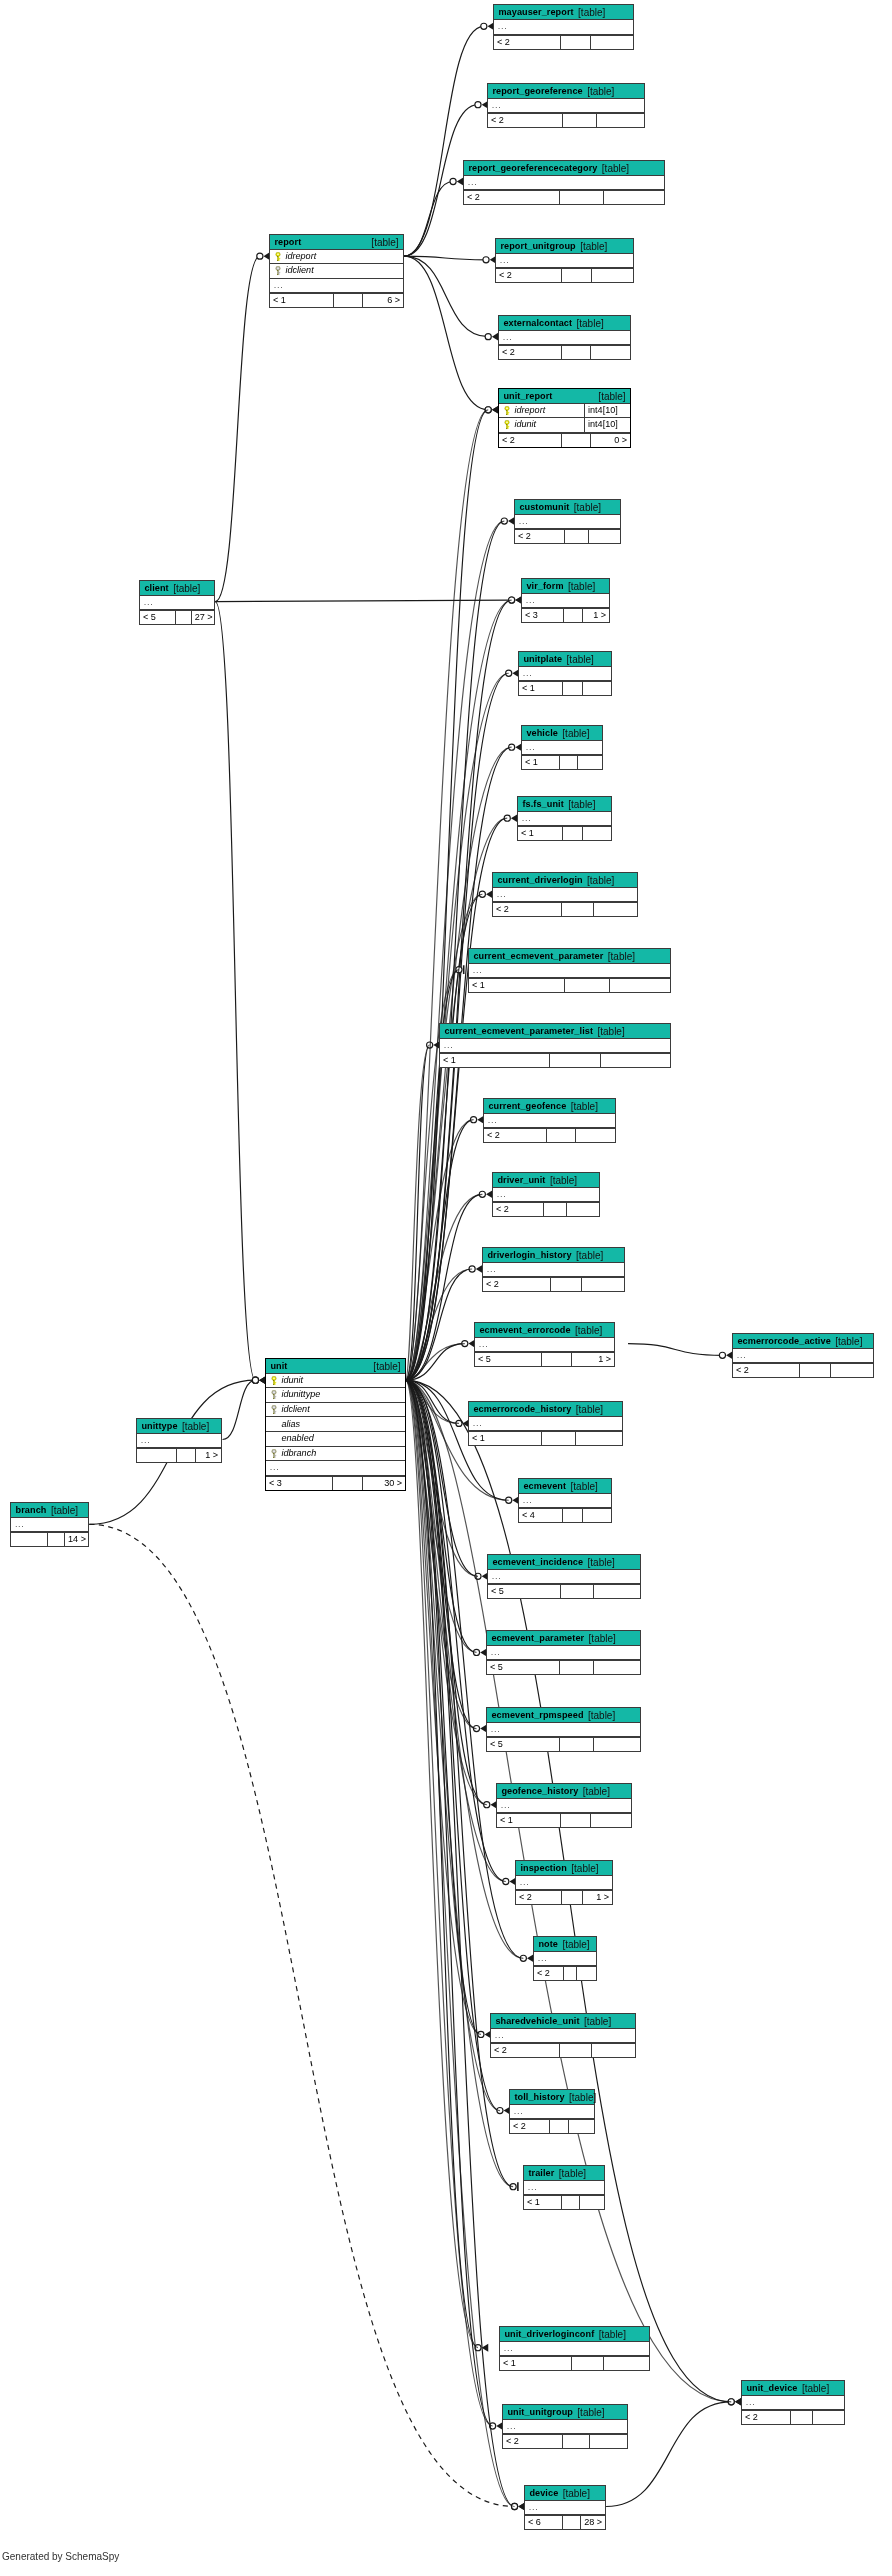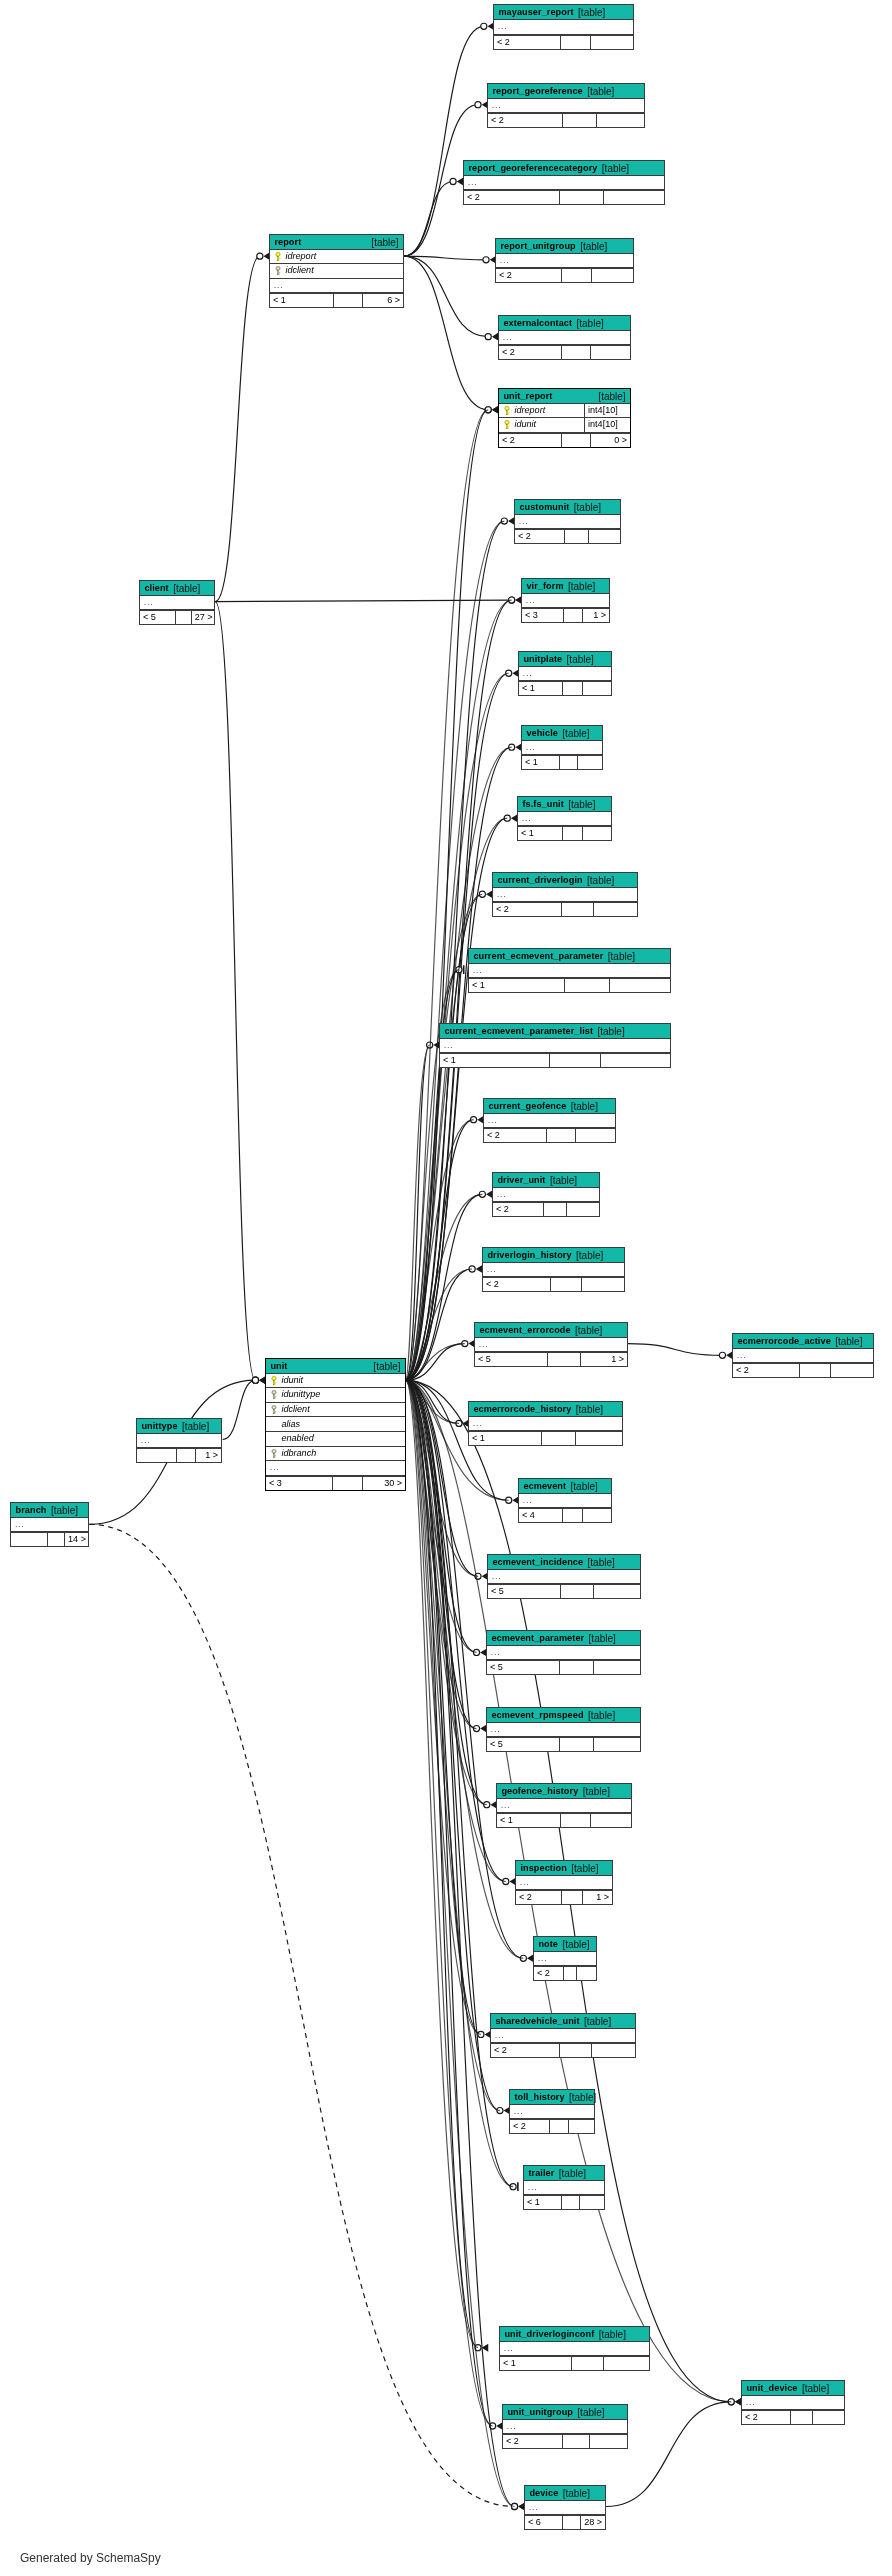--- a/index.html
+++ b/index.html
@@ -113,22 +113,22 @@
     white-space:nowrap;
     overflow:hidden;
   }
   .foot-cell:last-child{ border-right:none; }
   .foot-left{ flex:1 1 auto; text-align:left; }
   .foot-mid{ flex:0 0 22%; }
   .foot-right{ flex:0 0 30%; text-align:right; }
 
   .footer-note{
     position:absolute;
-    left:20px;
-    font-size:12px;
+    left:2px;
+    font-size:10px;
     color:#333;
     white-space:nowrap;
   }
 </style>
 </head>
 <body>
 
 <div id="canvas">
 
   <svg id="edges" viewBox="0 0 1220 3520" preserveAspectRatio="none">
@@ -595,21 +595,21 @@
         </div>
         <div class="tbl-row">
           <span class="ellipsis-row">...</span>
         </div>
         <div class="tbl-foot">
           <div class="foot-cell foot-left">&lt; 2</div>
           <div class="foot-cell foot-mid"></div>
           <div class="foot-cell foot-right"></div>
         </div>
       </div>
-      <div class="tbl" style="left: 474px; top: 1322px; width: 154px;">
+      <div class="tbl" style="left: 474px; top: 1322px; width: 141px;">
         <div class="tbl-head">
           <span class="tbl-name">ecmevent_errorcode</span>
           <span class="tbl-kind">[table]</span>
         </div>
         <div class="tbl-row">
           <span class="ellipsis-row">...</span>
         </div>
         <div class="tbl-foot">
           <div class="foot-cell foot-left">&lt; 5</div>
           <div class="foot-cell foot-mid"></div>

